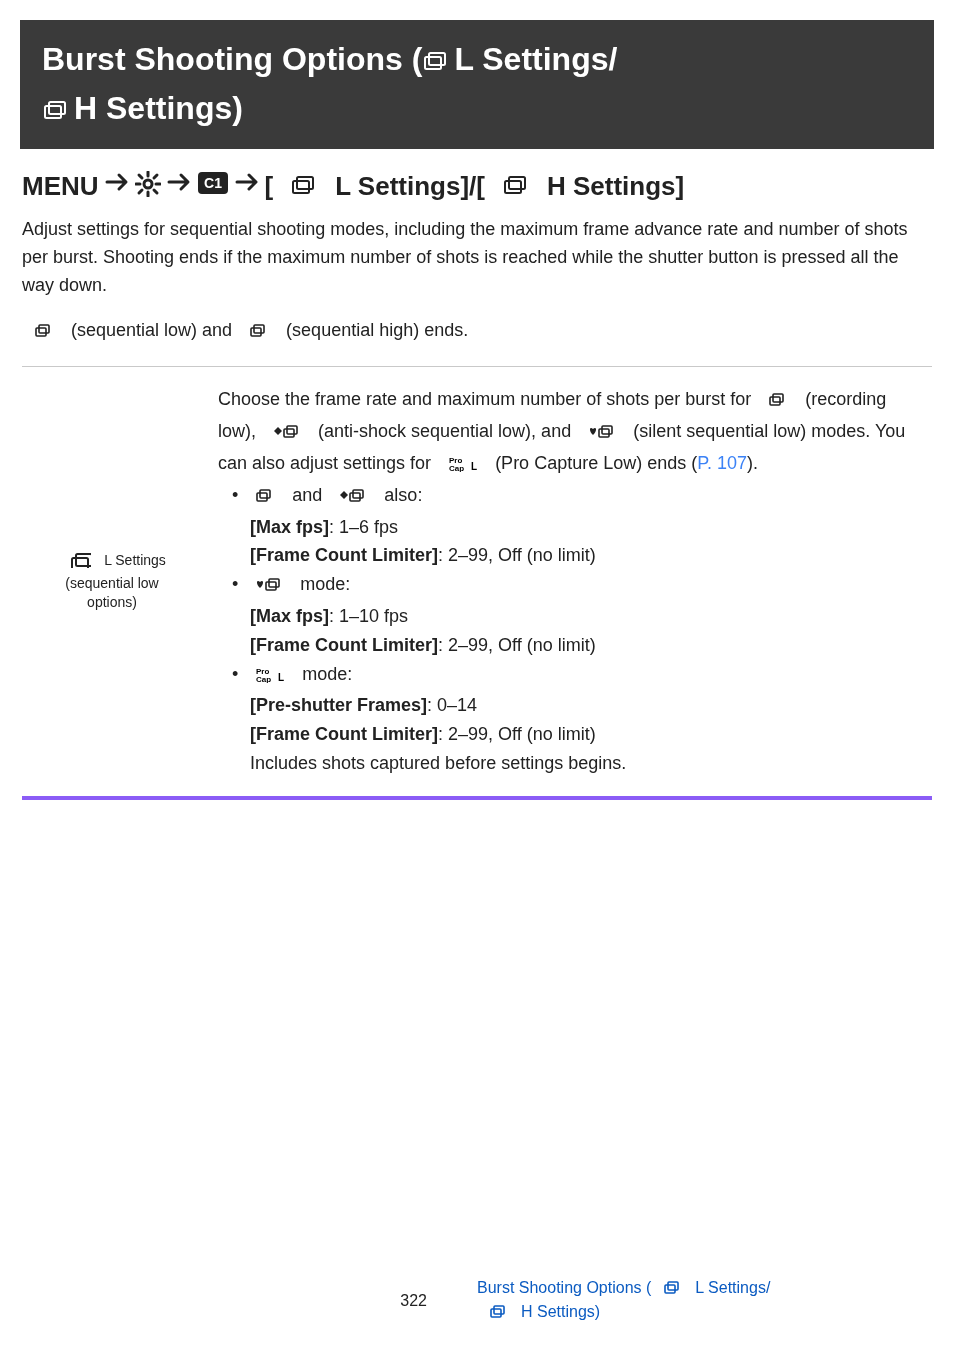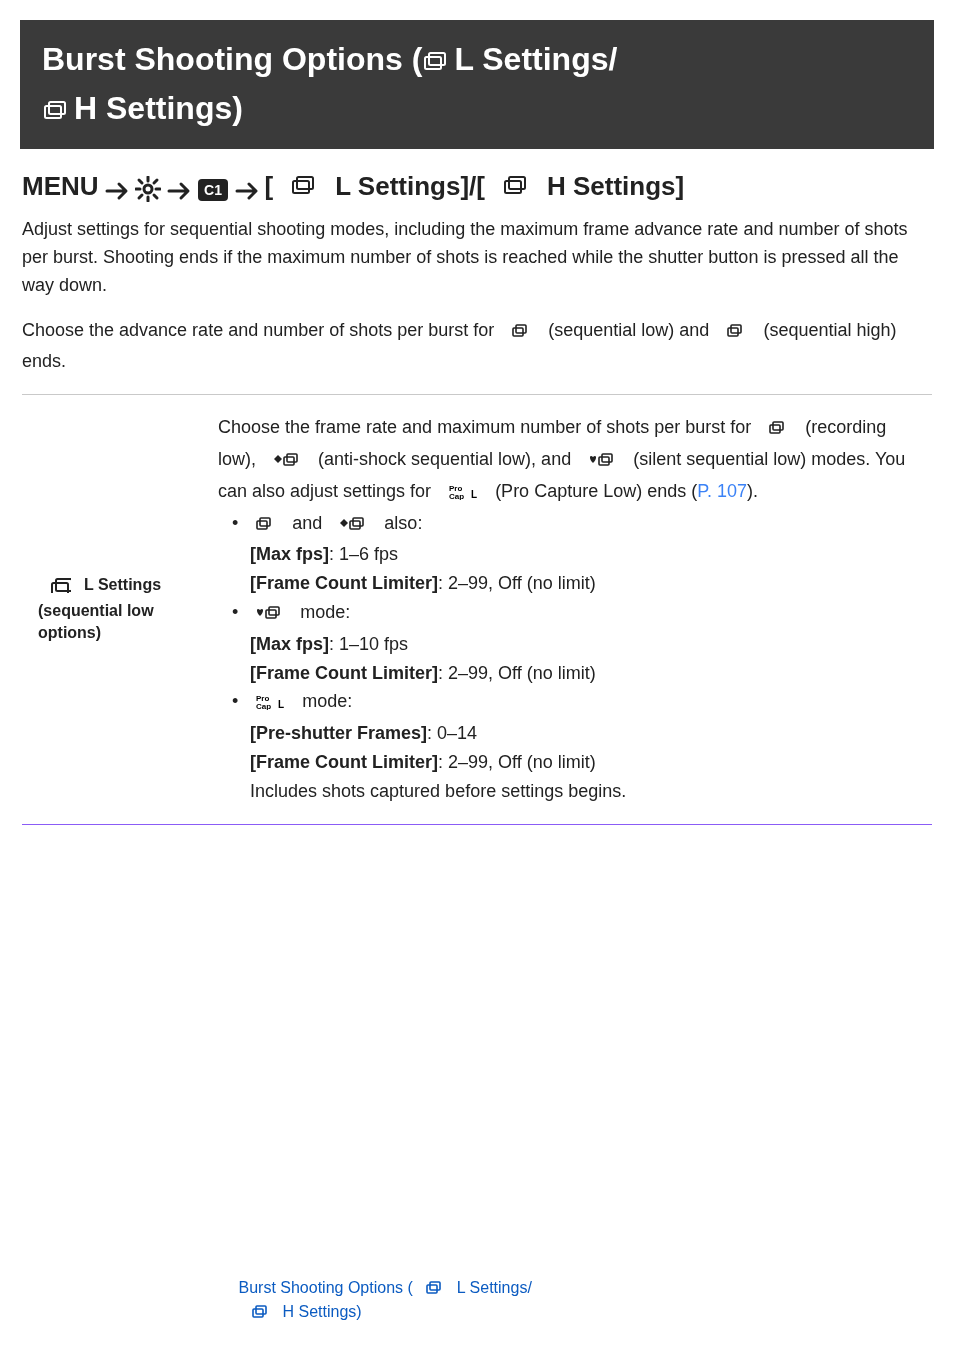--- a/index.html
+++ b/index.html
@@ -20,48 +20,49 @@
   }
   .title-banner h1 {
     font-size: 32px;
     font-weight: 700;
     line-height: 1.45;
     display: inline;
   }
   .title-icon { display: inline-block; vertical-align: -3px; margin: 0 2px; }
   .subhead {
     display: flex;
-    align-items: flex-end;
+    align-items: flex-start;
     gap: 6px;
     font-size: 26px;
     font-weight: 700;
     margin: 22px 22px 14px 22px;
     flex-wrap: wrap;
   }
   .subhead .arrow svg, .subhead .gear svg, .subhead .c1 svg { display:block; }
   .body-text {
     margin: 0 22px 18px 22px;
     font-size: 18px;
     line-height: 1.55;
   }
   table.info {
     border-collapse: collapse;
     margin: 14px 22px 0 22px;
     width: calc(100% - 44px);
   }
   table.info td {
     border-top: 1px solid #c9c9c9;
-    border-bottom: 1px solid #8b5cf6;
+    border-bottom: 4px solid #8b5cf6;
     padding: 18px 16px;
     vertical-align: middle;
   }
   table.info td.label {
     width: 180px;
-    font-weight: 700;
-    font-size: 16px;
+    text-align: center;
+    font-weight: 400;
+    font-size: 14px;
     line-height: 1.4;
   }
   table.info td.content {
     font-size: 18px;
     line-height: 1.6;
   }
   .link { color: #3b82f6; }
   .bullet-row { margin-left: 14px; }
   .indent { margin-left: 32px; }
   .bold { font-weight: 700; }
@@ -175,21 +176,21 @@
     <span>L Settings]/[</span>
     <span class="inline-icon"><svg width="24" height="22">
         <use href="#burst-rect"></use>
       </svg></span>
     <span>H Settings]</span>
 </div>
 
 <p class="body-text">Adjust settings for sequential shooting modes, including the maximum frame advance rate and number of shots per burst. Shooting ends if the maximum number of shots is reached while the shutter button is pressed all the way down.</p>
 
 <p class="body-text">
-  <span>Choose the advance rate and number of shots per burst for </span><span class="inline-icon"><svg width="18" height="16">
+  <span class="inline-icon"><svg width="18" height="16">
         <use href="#burst-small"></use>
         <text x="20" y="14" font-size="9" font-weight="700">L</text>
       </svg></span><span> (sequential low) and </span><span class="inline-icon"><svg width="18" height="16">
         <use href="#burst-small"></use>
         <text x="20" y="14" font-size="9" font-weight="700">H</text>
       </svg></span><span> (sequential high) ends.</span>
 </p>
 
 <table class="info">
   <tbody>
@@ -258,20 +259,21 @@
               </svg></span><span> mode:</span></div>
       <div class="indent"><span class="bold">[Pre-shutter Frames]</span><span>: 0–14</span></div>
       <div class="indent"><span class="bold">[Frame Count Limiter]</span><span>: 2–99, Off (no limit)</span></div>
       <div class="indent">Includes shots captured before settings begins.</div>
     </td>
   </tr>
 </tbody>
   </table>
 
 <div class="footer">
+  <div class="pagecol">322</div>
   <div class="linkcol">
     <span>Burst Shooting Options (</span><span class="inline-icon"><svg width="18" height="16" style="color:#0b5bc1">
           <use href="#burst-small"></use>
         </svg></span><span>L Settings/</span><br>
     <span class="inline-icon"><svg width="18" height="16" style="color:#0b5bc1">
           <use href="#burst-small"></use>
         </svg></span><span>H Settings)</span>
   </div>
 </div>
 

